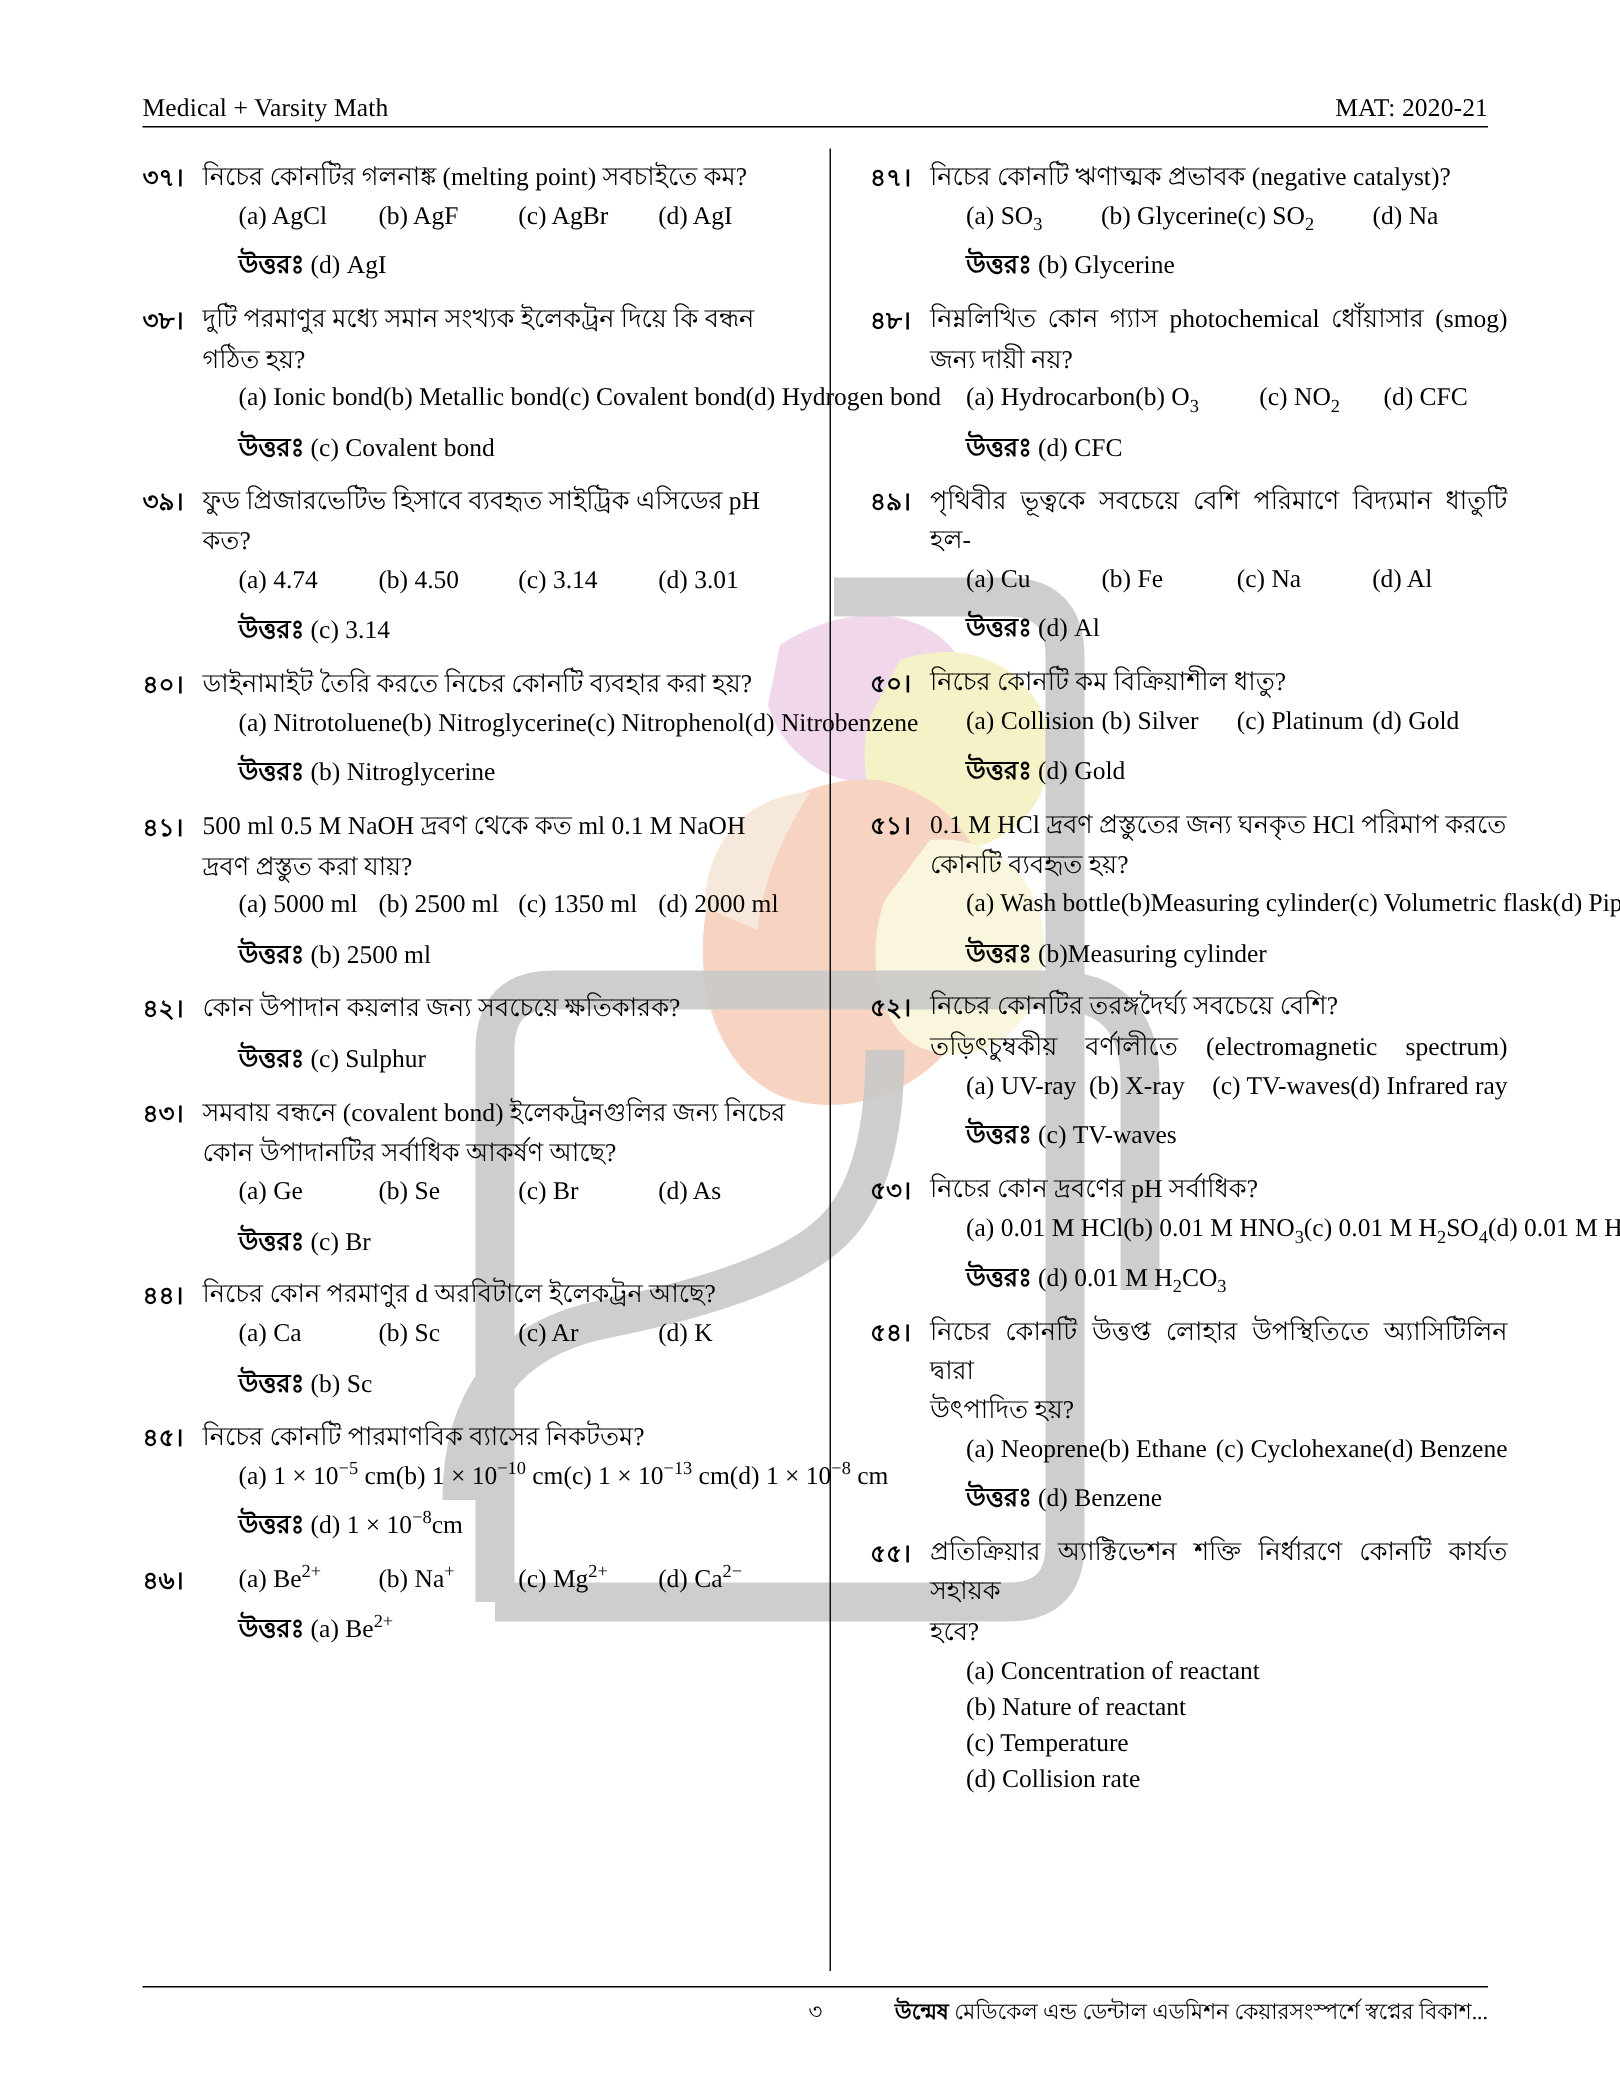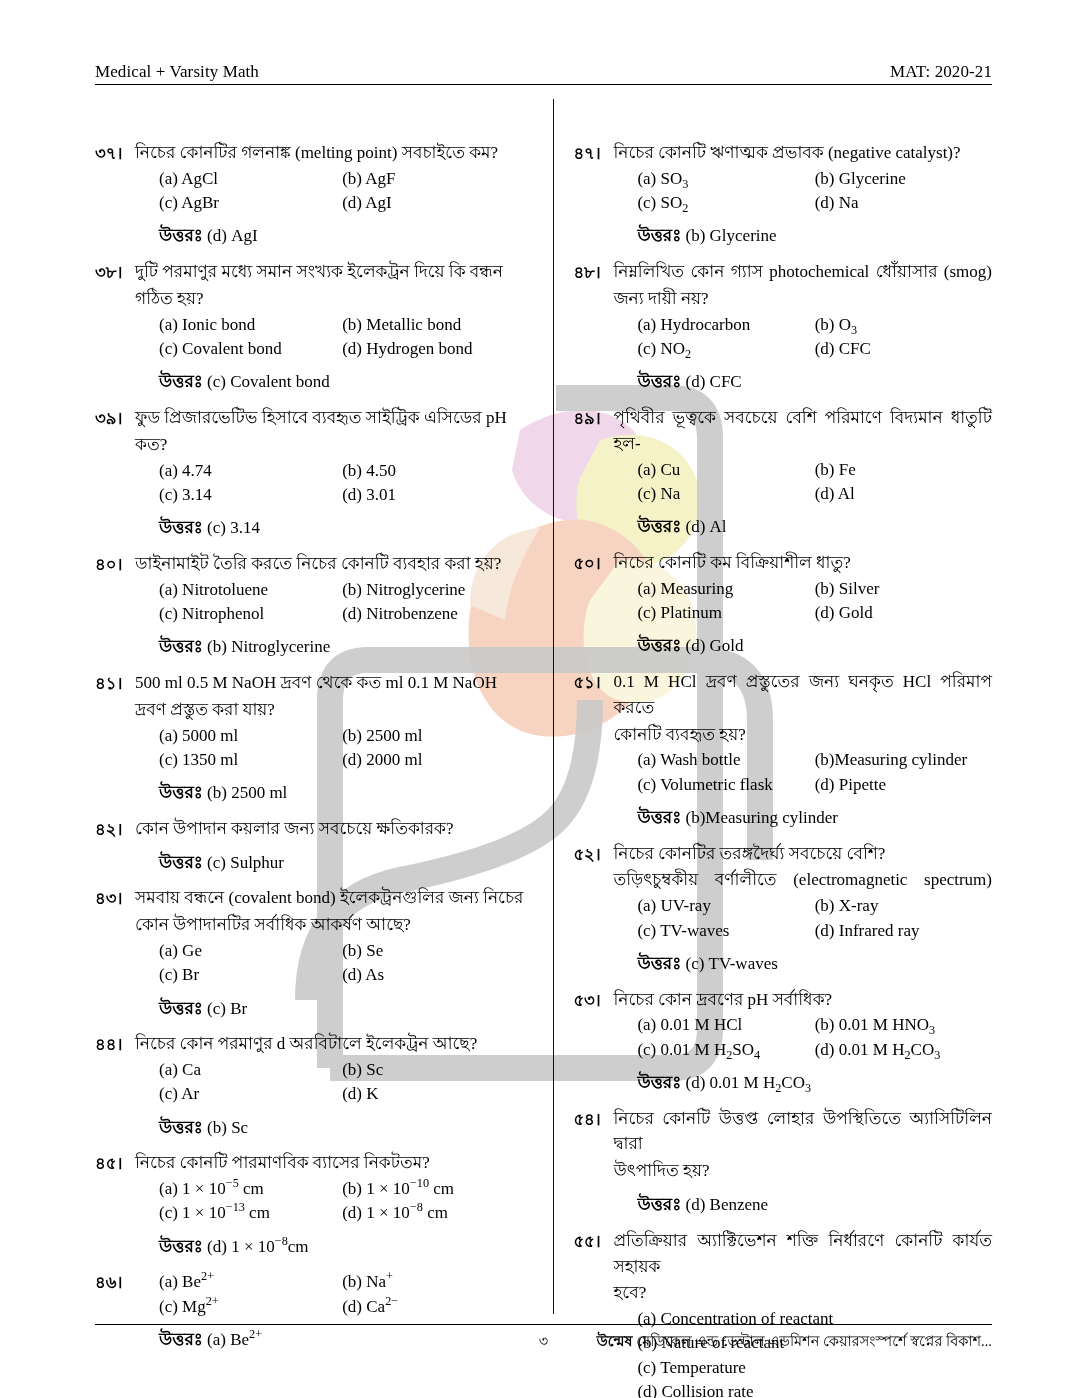--- a/index.html
+++ b/index.html
@@ -44,21 +44,20 @@
 
   
   .columns {
     display:flex;
     position:relative;
     height:1150px;
   }
   .col {
     width:455px;
     position:relative;
-    margin-top:35px;
   }
   .col-left  { padding-right:18px; }
   .col-right { padding-left:30px; }
   .vrule {
     position:absolute;
     left:458px; top:-6px;
     width:1.4px; height:1215px;
     background:#111;
   }
 
@@ -83,21 +82,21 @@
     line-height:1.52;
     text-align:justify;
     margin-bottom:1px;
     font-weight:400;
   }
   .q-text.just { text-align:justify; text-align-last:justify; }
 
   
   .opts {
     display:grid;
-    grid-template-columns:1fr 1fr;
+    grid-template-columns:1fr 1fr 1fr 1fr;
     font-size:17px;
     line-height:1.43;
     padding-left:24px;
     margin-top:1px;
   }
   .opts.single { grid-template-columns:1fr; }
   .opt { white-space:nowrap; }
 
   .ans {
     font-size:17px;
@@ -325,21 +324,21 @@
               <div class="opt">(d) Al</div>
             </div>
             <div class="ans"><span class="lbl">উত্তরঃ</span> <span>(d) Al</span></div>
           </div>
         </div>
         <div class="q">
           <div class="q-num">৫০।</div>
           <div class="q-body">
             <div class="q-text">নিচের কোনটি কম বিক্রিয়াশীল ধাতু?</div>
             <div class="opts">
-              <div class="opt">(a) Measuring</div>
+              <div class="opt">(a) Collision</div>
               <div class="opt">(b) Silver</div>
               <div class="opt">(c) Platinum</div>
               <div class="opt">(d) Gold</div>
             </div>
             <div class="ans"><span class="lbl">উত্তরঃ</span> <span>(d) Gold</span></div>
           </div>
         </div>
         <div class="q">
           <div class="q-num">৫১।</div>
           <div class="q-body">
@@ -379,20 +378,26 @@
               <div class="opt">(d) 0.01 M H<sub>2</sub>CO<sub>3</sub></div>
             </div>
             <div class="ans"><span class="lbl">উত্তরঃ</span> <span>(d) 0.01 M H<sub>2</sub>CO<sub>3</sub></span></div>
           </div>
         </div>
         <div class="q">
           <div class="q-num">৫৪।</div>
           <div class="q-body">
             <div class="q-text just">নিচের কোনটি উত্তপ্ত লোহার উপস্থিতিতে অ্যাসিটিলিন দ্বারা</div>
             <div class="q-text">উৎপাদিত হয়?</div>
+            <div class="opts">
+              <div class="opt">(a) Neoprene</div>
+              <div class="opt">(b) Ethane</div>
+              <div class="opt">(c) Cyclohexane</div>
+              <div class="opt">(d) Benzene</div>
+            </div>
             <div class="ans"><span class="lbl">উত্তরঃ</span> <span>(d) Benzene</span></div>
           </div>
         </div>
         <div class="q">
           <div class="q-num">৫৫।</div>
           <div class="q-body">
             <div class="q-text">প্রতিক্রিয়ার অ্যাক্টিভেশন শক্তি নির্ধারণে কোনটি কার্যত সহায়ক</div>
             <div class="q-text">হবে?</div>
             <div class="opts single">
               <div class="opt">(a) Concentration of reactant</div>

